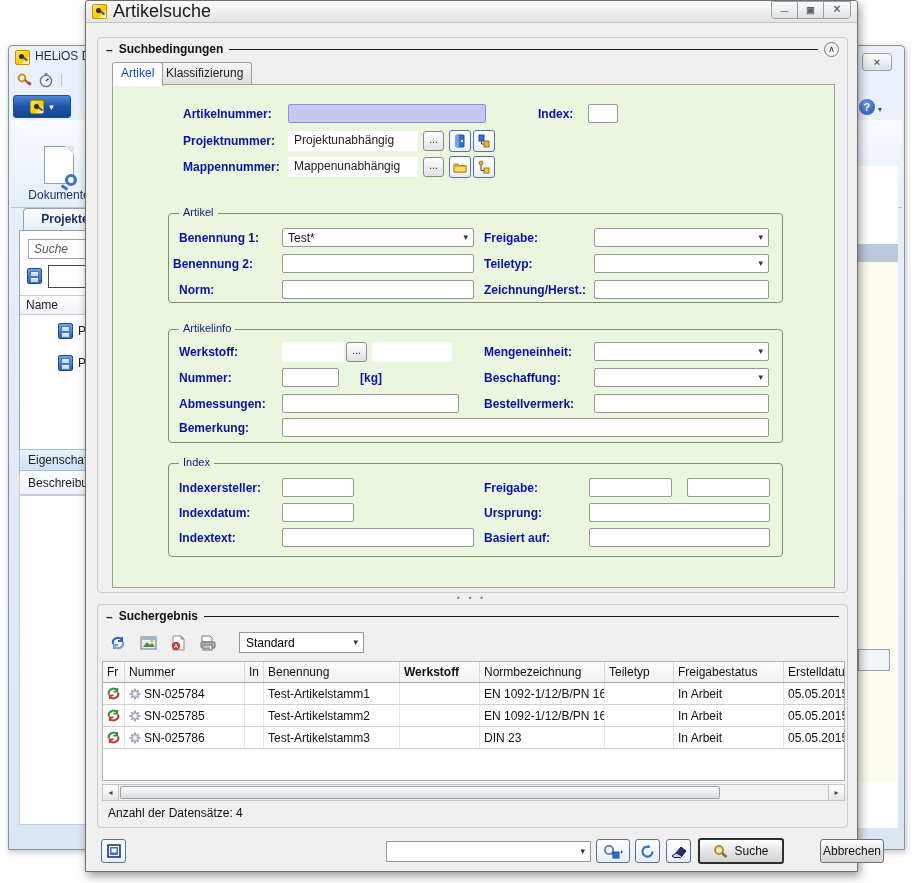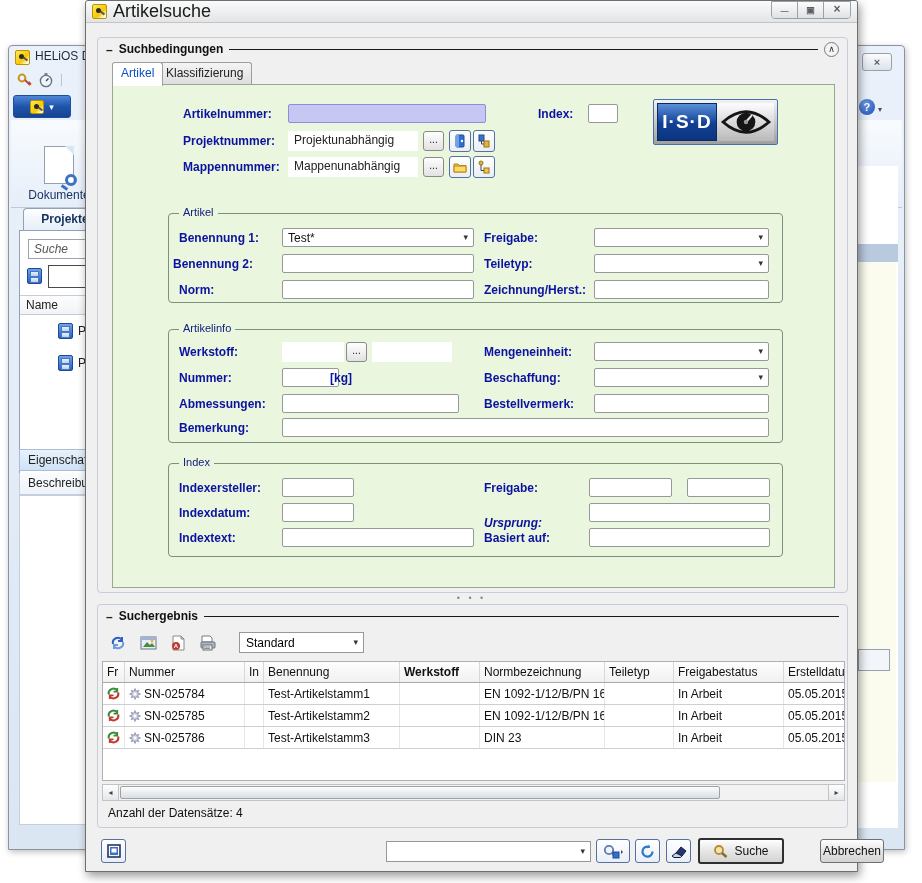--- a/index.html
+++ b/index.html
@@ -231,31 +231,20 @@
       <div class="tab tab-active">Artikel</div>
       <div class="tab tab-idle">Klassifizierung</div>
 
       <div class="abs greenpanel">
 
         <div class="lbl" style="left:70px;top:22px;">Artikelnummer:</div>
         <div class="field lavender" style="left:175px;top:19px;width:198px;"></div>
         <div class="lbl" style="left:425px;top:22px;">Index:</div>
         <div class="field" style="left:475px;top:19px;width:30px;"></div>
 
-        <div class="isdlogo">
-          <div class="isdblue nw">I·S·D</div>
-          <div class="isdeye">
-            <svg width="52" height="34" viewBox="0 0 60 40">
-                <path d="M3 20 Q30 -4 57 20 Q30 44 3 20 Z" fill="none" stroke="#151515" stroke-width="3.4"></path>
-                <circle cx="30" cy="20" r="11" fill="#151515"></circle>
-                <path d="M30 20 L37 12" stroke="#e8e8e8" stroke-width="2.4"></path>
-                <circle cx="30" cy="20" r="2.6" fill="#9a9a9a"></circle>
-              </svg>
-          </div>
-        </div>
 
         <div class="lbl" style="left:70px;top:49px;">Projektnummer:</div>
         <div class="flatfield nw" style="left:175px;top:46px;width:130px;">Projektunabhängig</div>
         <div class="browsebtn" style="left:310px;top:46px;">...</div>
         <div class="sqbtn" style="left:336px;top:45px;">
           <svg width="13" height="14" viewBox="0 0 13 14">
               <rect x="2" y="1" width="8" height="12" rx="1" fill="#2f6fd0" stroke="#1d4a99"></rect>
               <rect x="2" y="1" width="3" height="12" fill="#6ea3e8"></rect>
               <circle cx="8" cy="7" r="1.2" fill="#fff"></circle>
             </svg>
@@ -307,21 +296,21 @@
           <span class="fset-legend">Artikelinfo</span>
           <div class="flbl" style="left:10px;top:15px;">Werkstoff:</div>
           <div class="flatfield" style="left:113px;top:12px;width:62px;"></div>
           <div class="browsebtn" style="left:177px;top:12px;">...</div>
           <div class="flatfield" style="left:203px;top:12px;width:80px;"></div>
           <div class="flbl" style="left:315px;top:15px;">Mengeneinheit:</div>
           <div class="combo" style="left:425px;top:12px;width:175px;"></div>
 
           <div class="flbl" style="left:10px;top:41px;">Nummer:</div>
           <div class="field" style="left:113px;top:38px;width:57px;"></div>
-          <div class="flbl" style="left:161px;top:41px;">[kg]</div>
+          <div class="flbl" style="left:191px;top:41px;">[kg]</div>
           <div class="flbl" style="left:315px;top:41px;">Beschaffung:</div>
           <div class="combo" style="left:425px;top:38px;width:175px;"></div>
 
           <div class="flbl" style="left:10px;top:67px;">Abmessungen:</div>
           <div class="field" style="left:113px;top:64px;width:177px;"></div>
           <div class="flbl" style="left:315px;top:67px;">Bestellvermerk:</div>
           <div class="field" style="left:425px;top:64px;width:175px;"></div>
 
           <div class="flbl" style="left:10px;top:91px;">Bemerkung:</div>
           <div class="field" style="left:113px;top:88px;width:487px;"></div>
@@ -330,21 +319,21 @@
         <div class="fset" style="top:378px;height:94px;">
           <span class="fset-legend">Index</span>
           <div class="flbl" style="left:10px;top:17px;">Indexersteller:</div>
           <div class="field" style="left:113px;top:14px;width:72px;"></div>
           <div class="flbl" style="left:315px;top:17px;">Freigabe:</div>
           <div class="field" style="left:420px;top:14px;width:83px;"></div>
           <div class="field" style="left:518px;top:14px;width:83px;"></div>
 
           <div class="flbl" style="left:10px;top:42px;">Indexdatum:</div>
           <div class="field" style="left:113px;top:39px;width:72px;"></div>
-          <div class="flbl" style="left:315px;top:52px;font-style:italic;">Ursprung:</div>
+          <div class="flbl" style="left:315px;top:42px;">Ursprung:</div>
           <div class="field" style="left:420px;top:39px;width:181px;"></div>
 
           <div class="flbl" style="left:10px;top:67px;">Indextext:</div>
           <div class="field" style="left:113px;top:64px;width:192px;"></div>
           <div class="flbl" style="left:315px;top:67px;">Basiert auf:</div>
           <div class="field" style="left:420px;top:64px;width:181px;"></div>
         </div>
       </div>
     </div>
 

